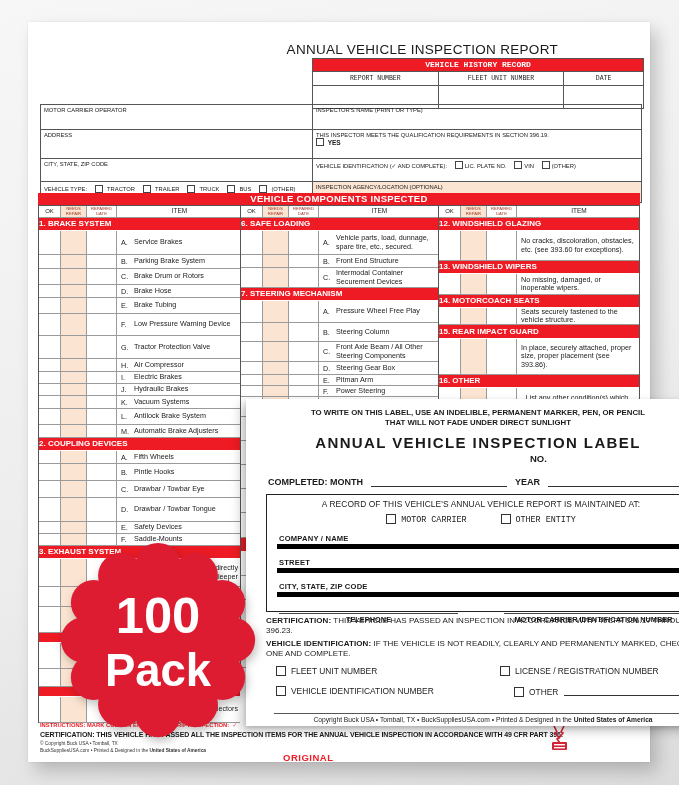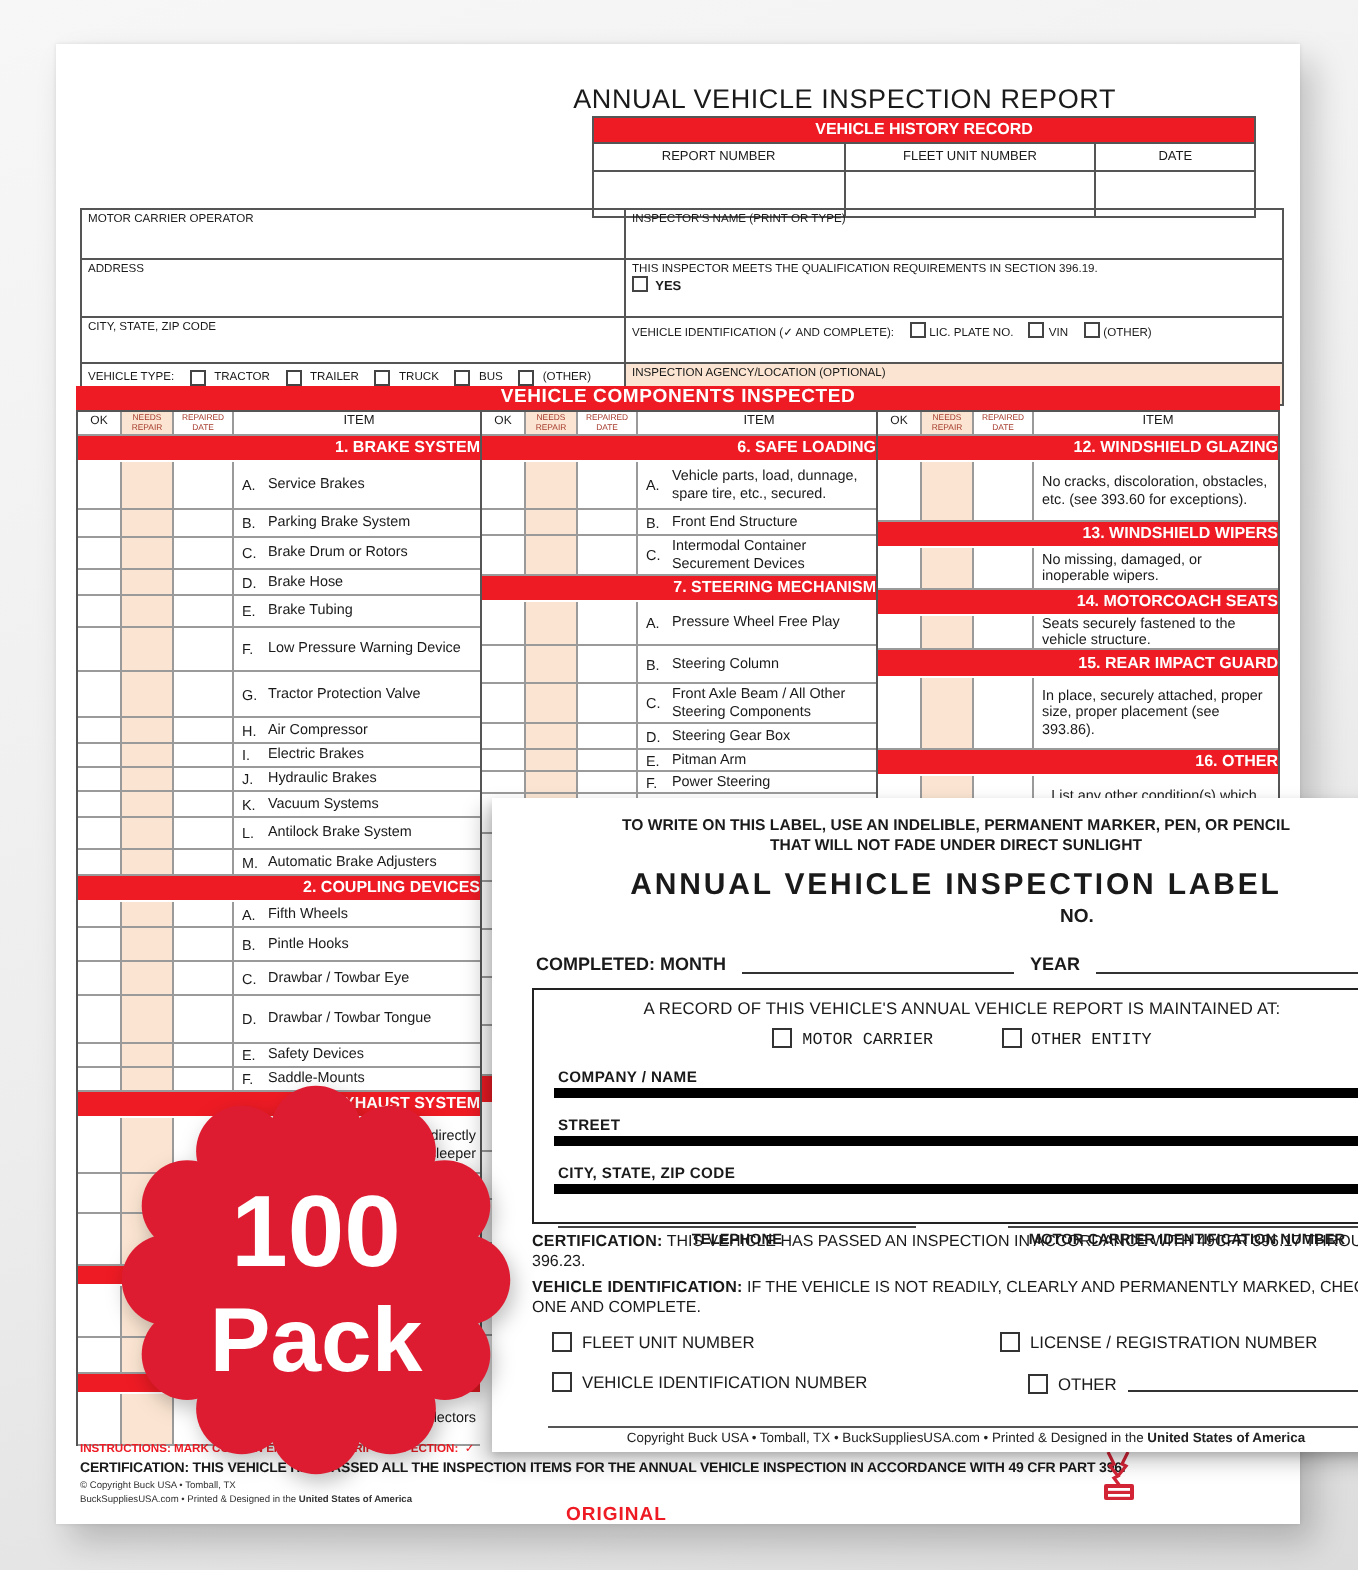--- a/index.html
+++ b/index.html
@@ -7,21 +7,21 @@
     width:679px;height:785px;position:relative;overflow:hidden;
     background:linear-gradient(160deg,#f7f7f7 0%,#ededed 55%,#dcdcdc 100%);
     font-family:"Liberation Sans","DejaVu Sans",sans-serif;color:#1a1a1a;
   }
   
   .sheet{position:absolute;left:28px;top:22px;width:622px;height:740px;background:#fff;
          box-shadow:7px 9px 16px rgba(0,0,0,.20),0 0 2px rgba(0,0,0,.10);}
   .rtitle{position:absolute;top:20px;left:0;width:530px;text-align:right;
           font-size:13.5px;font-weight:normal;letter-spacing:.3px;}
   
-  .history{position:absolute;left:268px;top:36px;width:330px;border:1px solid #555;font-size:6.5px;}
+  .history{position:absolute;left:284px;top:36px;width:330px;border:1px solid #555;font-size:6.5px;font-family:Liberation Mono, monospace;}
   .history .hh{background:var(--red);color:#fff;font-weight:bold;text-align:center;
                font-size:8px;line-height:12px;height:12px;}
   .history .hcols{display:flex;border-top:1px solid #555;}
   .history .hcols div{flex:38;text-align:center;line-height:13px;height:13px;border-right:1px solid #555;}
   .history .hcols div:last-child{flex:24;border-right:none;}
   .history .hrow{display:flex;border-top:1px solid #555;height:22px;}
   .history .hrow div{flex:38;border-right:1px solid #555;}
   .history .hrow div:last-child{flex:24;border-right:none;}
   
   .info{position:absolute;left:12px;top:82px;width:600px;border:1px solid #555;font-size:5.8px;}
@@ -47,22 +47,22 @@
   .c{border-right:1px solid #9a9a9a;box-sizing:border-box;}
   .c.ok{width:22px;}
   .c.nr{width:26px;background:var(--peach);}
   .c.rd{width:30px;}
   .c.item{flex:1;border-right:none;display:flex;align-items:center;padding:1px 2px 1px 4px;}
   .cg3 .c.item{border-right:none;}
   .hdr{height:12px;font-size:6px;text-align:center;}
   .hdr .c{display:flex;align-items:center;justify-content:center;line-height:1.05;}
   .hdr .mini{font-size:4.2px;color:#a63a2c;}
   .hdr .itemh{font-weight:normal;font-size:6.5px;justify-content:center;}
-  .band{background:var(--red);color:#fff;font-weight:bold;font-size:8px;text-align:right;
-        line-height:12px;height:12px;border-bottom:1px solid #fff;padding-left:32px;}
+  .band{background:var(--red);color:#fff;font-weight:bold;font-size:8px;text-align:left;
+        line-height:12px;height:12px;border-bottom:1px solid #fff;}
   .k{width:13px;flex:none;font-size:7.2px;}
   .t{flex:1;font-size:7.2px;line-height:1.18;}
   .frag{justify-content:flex-end;text-align:right;}
   .frag .t{flex:none;font-size:7.2px;}
   
   .instr{position:absolute;left:12px;top:700px;font-size:5.8px;color:var(--red);font-weight:bold;white-space:nowrap;}
   .cert{position:absolute;left:12px;top:709px;width:600px;font-size:7px;font-weight:bold;letter-spacing:-.1px;white-space:nowrap;}
   .copy{position:absolute;left:12px;font-size:4.8px;color:#333;}
   .orig{position:absolute;left:255px;top:730px;font-size:9.5px;font-weight:bold;color:var(--red);letter-spacing:.5px;}
   .logo{position:absolute;left:518px;top:702px;width:26px;height:28px;}

